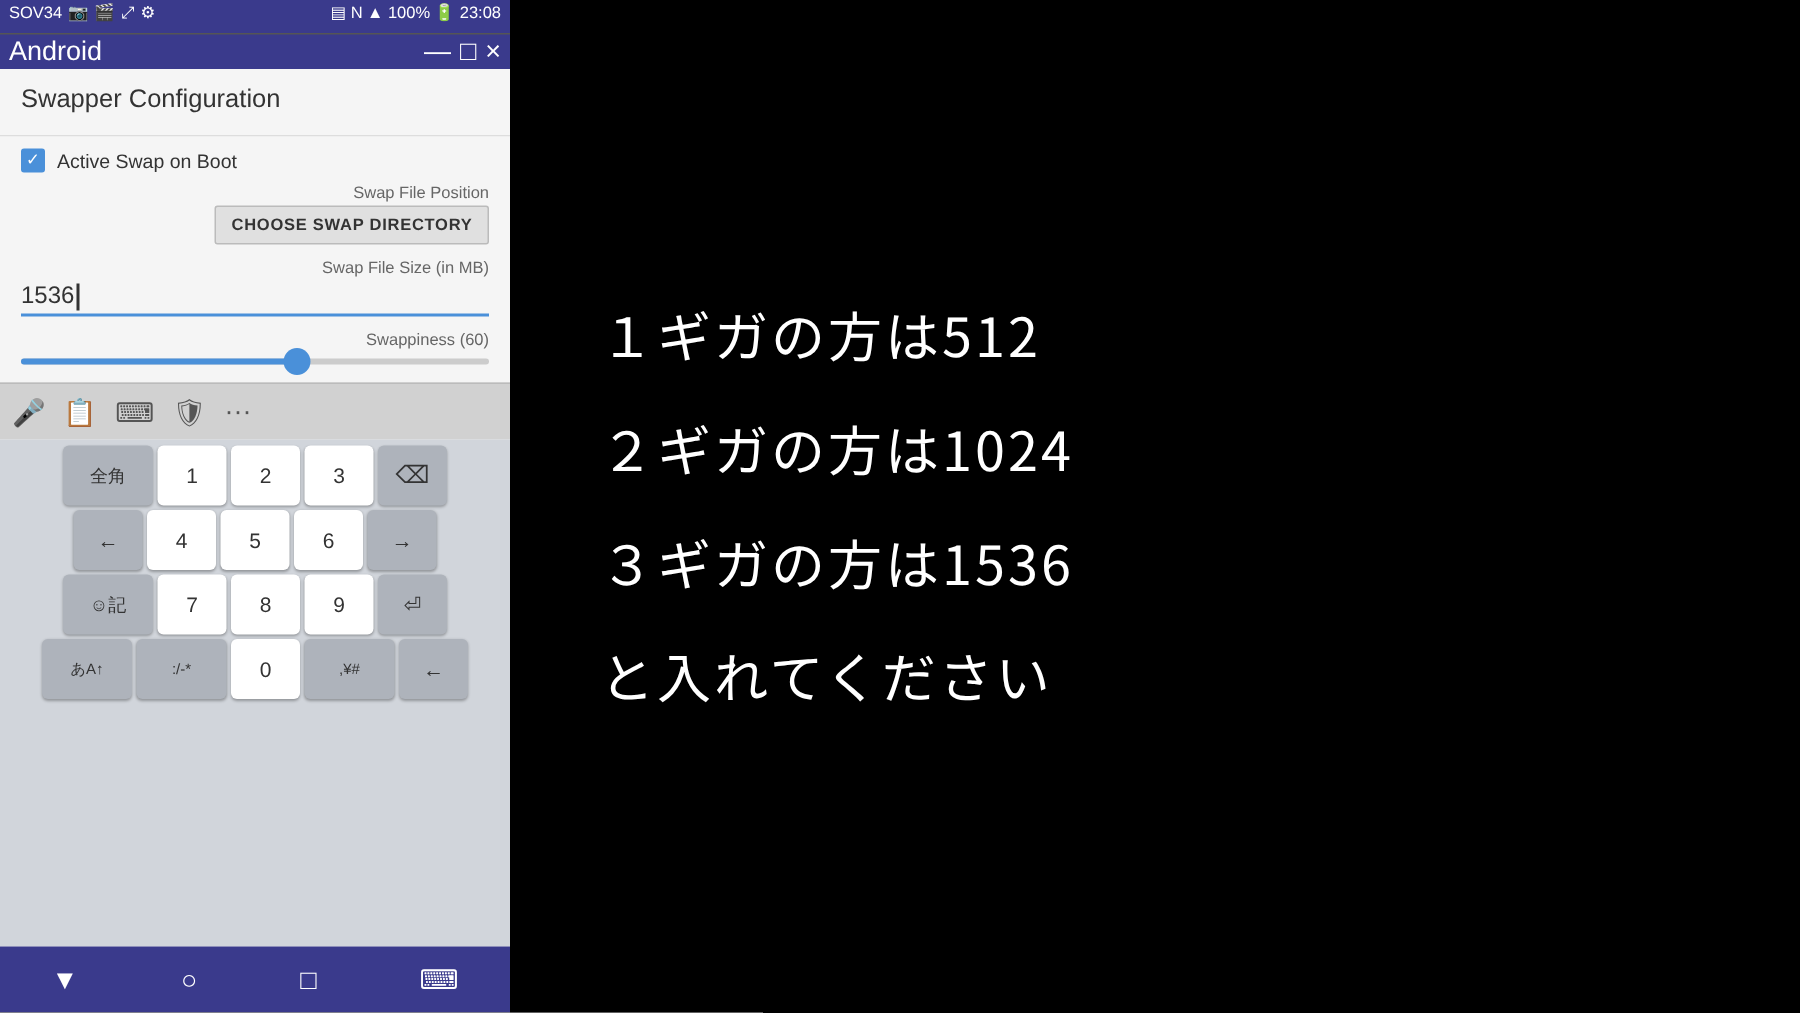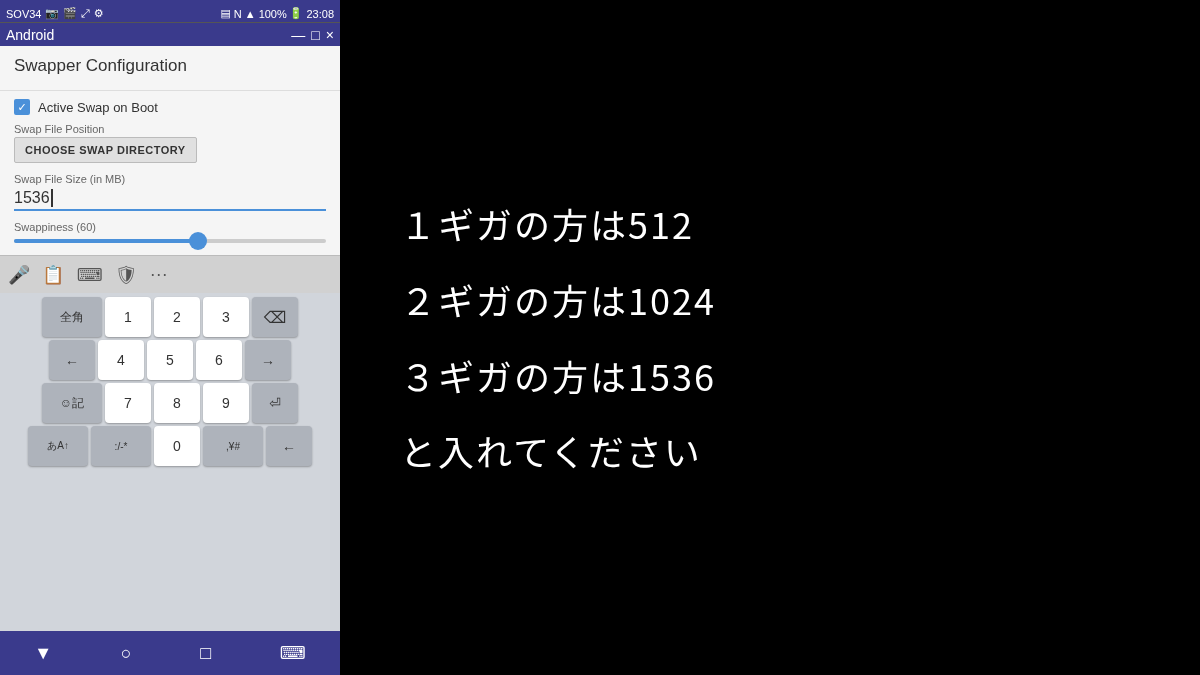--- a/index.html
+++ b/index.html
@@ -20,42 +20,42 @@
       flex-direction: column;
       flex-shrink: 0;
     }
 
     .status-bar {
       background: #3a3a8c;
       color: white;
       font-size: 11px;
       padding: 2px 6px;
       display: flex;
-      align-items: flex-end;
+      align-items: flex-start;
       justify-content: space-between;
       height: 22px;
     }
 
     .status-bar-left {
       display: flex;
       align-items: center;
       gap: 4px;
     }
 
     .status-bar-right {
       display: flex;
       align-items: center;
       gap: 3px;
       font-size: 11px;
     }
 
     .title-bar {
       background: #3a3a8c;
       color: white;
-      font-size: 14px;
+      font-size: 18px;
       padding: 3px 6px;
       display: flex;
       align-items: center;
       justify-content: space-between;
       height: 24px;
       border-top: 1px solid #555;
     }
 
     .title-bar-icons {
       display: flex;
@@ -78,20 +78,21 @@
 
     .app-title {
       font-size: 17px;
       font-weight: 500;
       color: #333;
     }
 
     .config-section {
       padding: 8px 14px;
       background: #f5f5f5;
+      text-align: right;
     }
 
     .checkbox-row {
       display: flex;
       align-items: center;
       gap: 8px;
       margin-bottom: 8px;
     }
 
     .checkbox-box {

